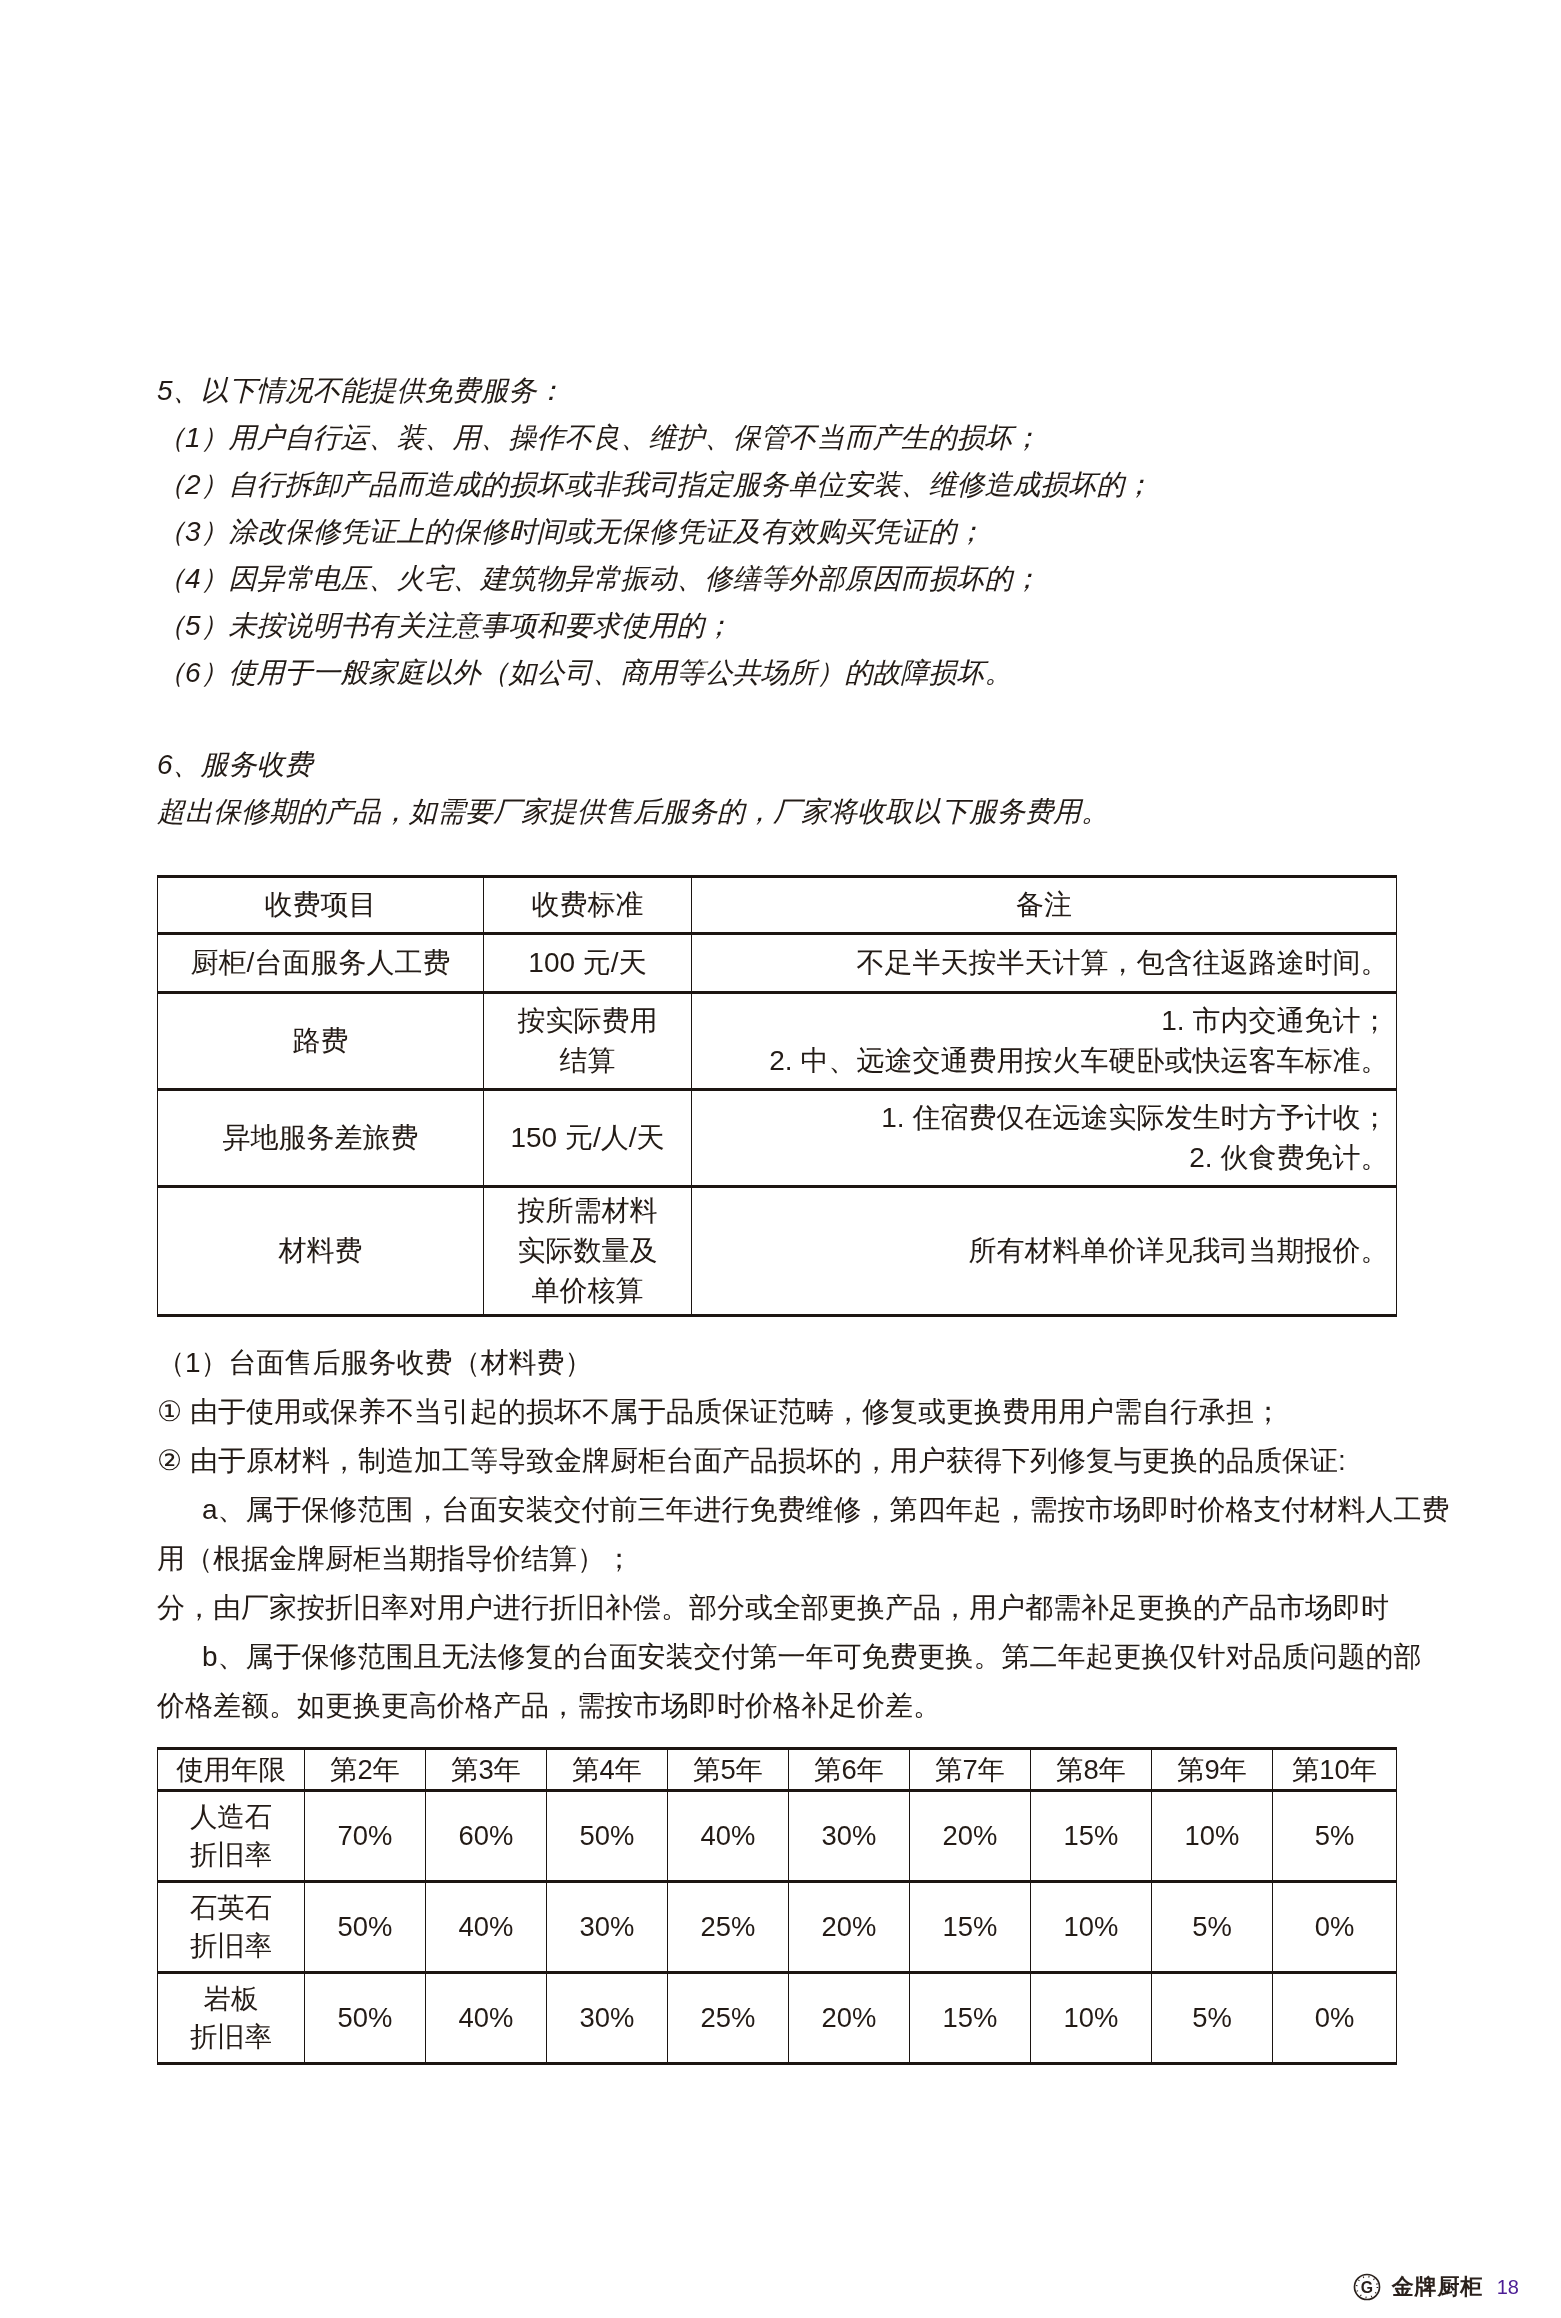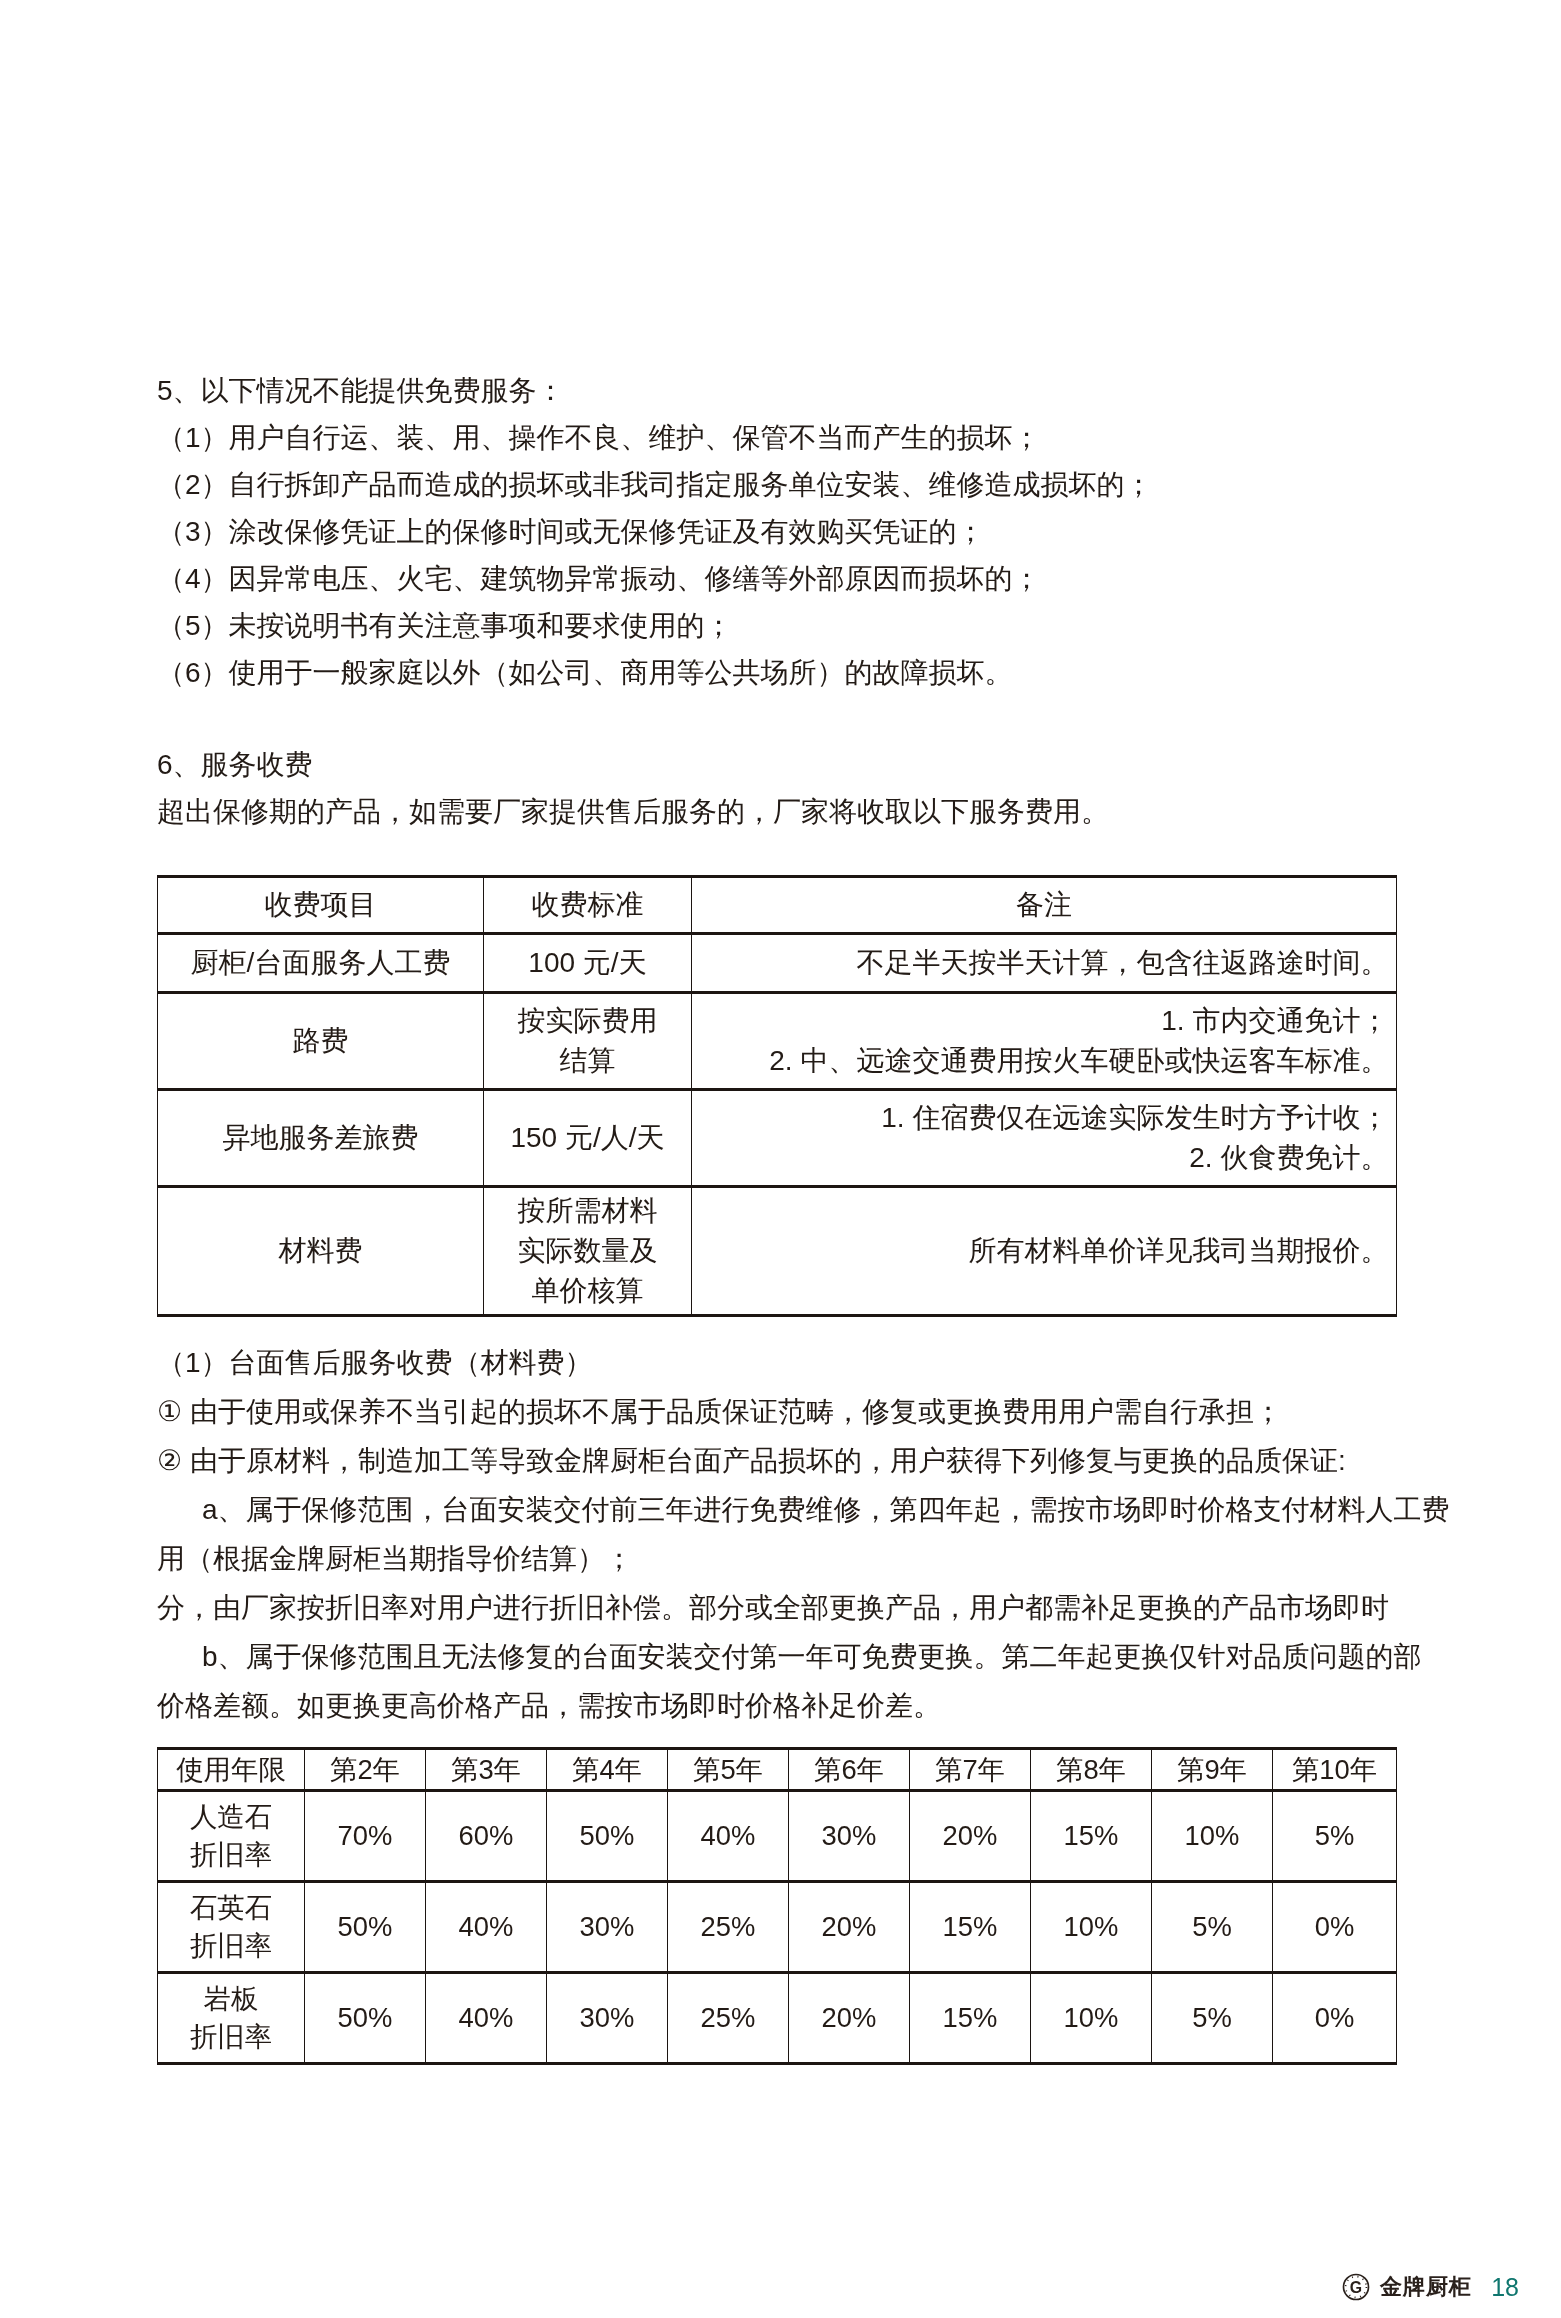--- a/index.html
+++ b/index.html
@@ -6,21 +6,21 @@
   body {
     width: 1561px; height: 2319px;
     font-family: "Liberation Sans", "DejaVu Sans", sans-serif;
     color: #231b16;
   }
   .page { position: relative; width: 1561px; height: 2319px; background: #ffffff; overflow: hidden; }
   .content {
     position: absolute; left: 157px; top: 367px; width: 1245px;
     font-size: 28px; line-height: 47px;
   }
-  .line { white-space: nowrap; }
+  .line { white-space: nowrap; font-style: italic; }
   .sec6 { margin-top: 45px; }
   .para-line { white-space: nowrap; line-height: 49px; }
   .indent { text-indent: 45px; }
 
   
   table { border-collapse: collapse; table-layout: fixed; width: 1240px; padding-left: 31px; }
   th, td {
     border-left: 1.9px solid #1c1512; border-right: 1.9px solid #1c1512;
     border-top: 3.8px solid #1c1512; border-bottom: 3.8px solid #1c1512;
     font-weight: normal; text-align: center; vertical-align: middle;
@@ -42,21 +42,21 @@
   .dep-row-h { height: 42px; }
   .dep-row { height: 91px; }
 
   
   .footer {
     position: absolute; right: 42px; bottom: 17px;
     display: flex; align-items: center; gap: 9.5px;
     color: #2a211c;
   }
   .footer .brand { font-size: 22px; font-weight: bold; letter-spacing: 0.9px; }
-  .footer .pagenum { font-size: 25px; margin-left: 10px; color: #0f766e; }
+  .footer .pagenum { font-size: 20px; margin-left: 4px; color: #4c1d95; }
   .logo-icon { width: 30px; height: 30px; display: block; }
 </style>
 </head>
 <body>
 
 <div class="page">
   <div class="content">
 
     <div>
       <div class="line">5、以下情况不能提供免费服务：</div>

